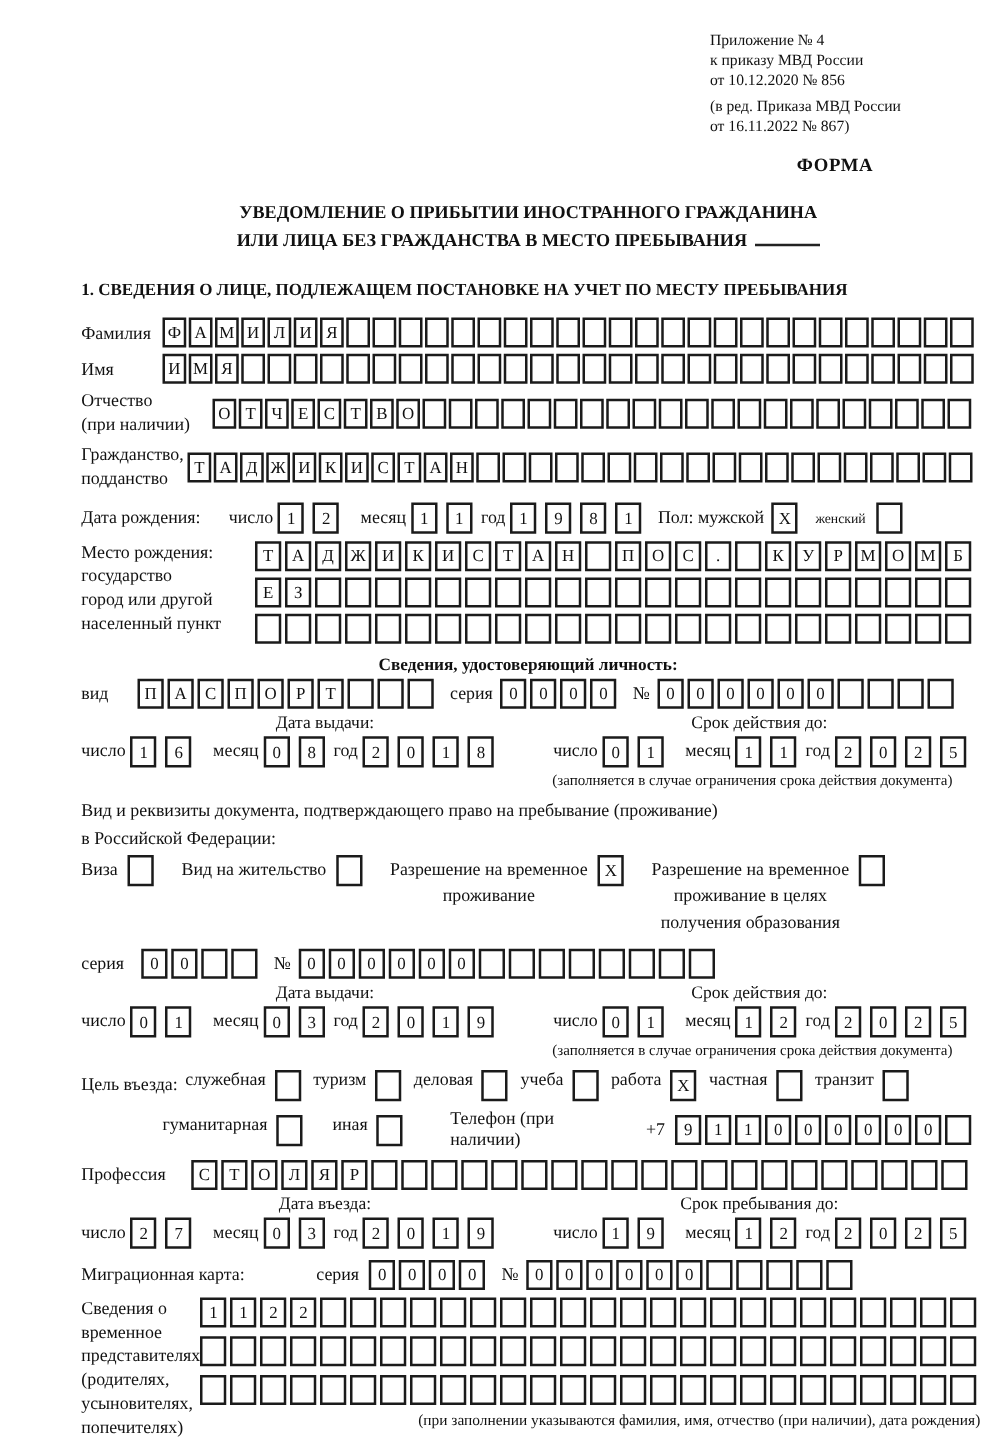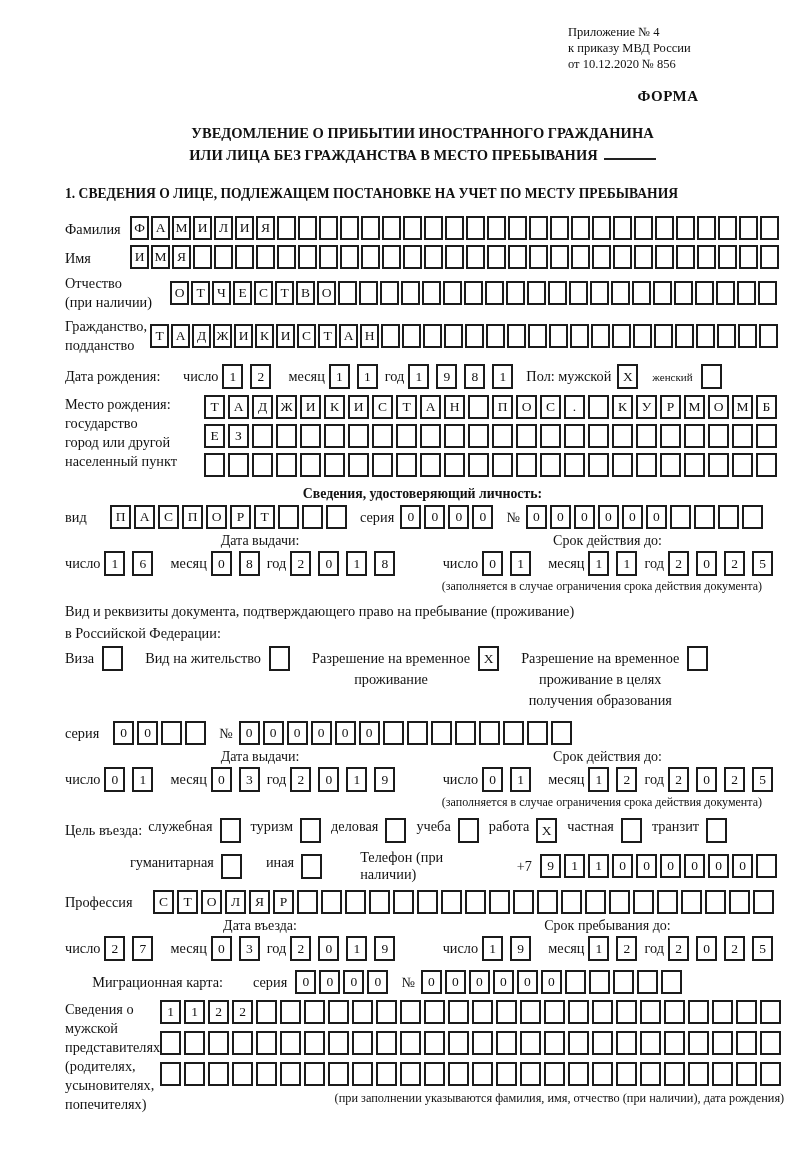--- a/index.html
+++ b/index.html
@@ -71,20 +71,24 @@
 </style>
 </head>
 <body>
 
 <div class="page">
 
   <div class="hdr">
     <div>Приложение № 4</div>
     <div>к приказу МВД России</div>
     <div>от 10.12.2020 № 856</div>
+    <div class="grp2">
+      <div>(в ред. Приказа МВД России</div>
+      <div>от 16.11.2022 № 867)</div>
+    </div>
   </div>
   <div class="formlbl">ФОРМА</div>
 
   <div class="title">
     <div>УВЕДОМЛЕНИЕ О ПРИБЫТИИ ИНОСТРАННОГО ГРАЖДАНИНА</div>
     <div><span>ИЛИ ЛИЦА БЕЗ ГРАЖДАНСТВА В МЕСТО ПРЕБЫВАНИЯ</span><span class="blank"></span></div>
   </div>
 
   <div class="sec">1. СВЕДЕНИЯ О ЛИЦЕ, ПОДЛЕЖАЩЕМ ПОСТАНОВКЕ НА УЧЕТ ПО МЕСТУ ПРЕБЫВАНИЯ</div>
 
@@ -700,21 +704,21 @@
       <span class="t">год</span>
       <span class="boxes">
           <span class="cell d">2</span>
           <span class="cell d">0</span>
           <span class="cell d">2</span>
           <span class="cell d">5</span>
         </span>
     </span>
   </div>
 
-  <div class="frow" style="margin-top:9px;align-items:center;text-align:right;">
+  <div class="frow" style="margin-top:9px;align-items:center;">
     <span class="lbl" style="width:158px;padding-top:0;">Миграционная карта:</span>
     <span class="lbl" style="width:auto;padding:0 8px 0 30px;">серия</span>
     <span class="boxes">
         <span class="cell w">0</span>
         <span class="cell w">0</span>
         <span class="cell w">0</span>
         <span class="cell w">0</span>
       </span>
     <span class="inlbl" style="padding-top:0;">№</span>
     <span class="boxes">
@@ -728,21 +732,21 @@
         <span class="cell w"></span>
         <span class="cell w"></span>
         <span class="cell w"></span>
         <span class="cell w"></span>
       </span>
   </div>
 
   <div class="grid">
     <span class="mll" style="width:108px;">
       <div>Сведения о</div>
-      <div>мужской</div>
+      <div>временное</div>
       <div>представителях</div>
       <div>(родителях,</div>
       <div>усыновителях,</div>
       <div>попечителях)</div>
     </span>
     <span class="gridrows">
       <span class="boxes" style="margin-bottom:7px;">
           <span class="cell w">1</span>
           <span class="cell w">1</span>
           <span class="cell w">2</span>

